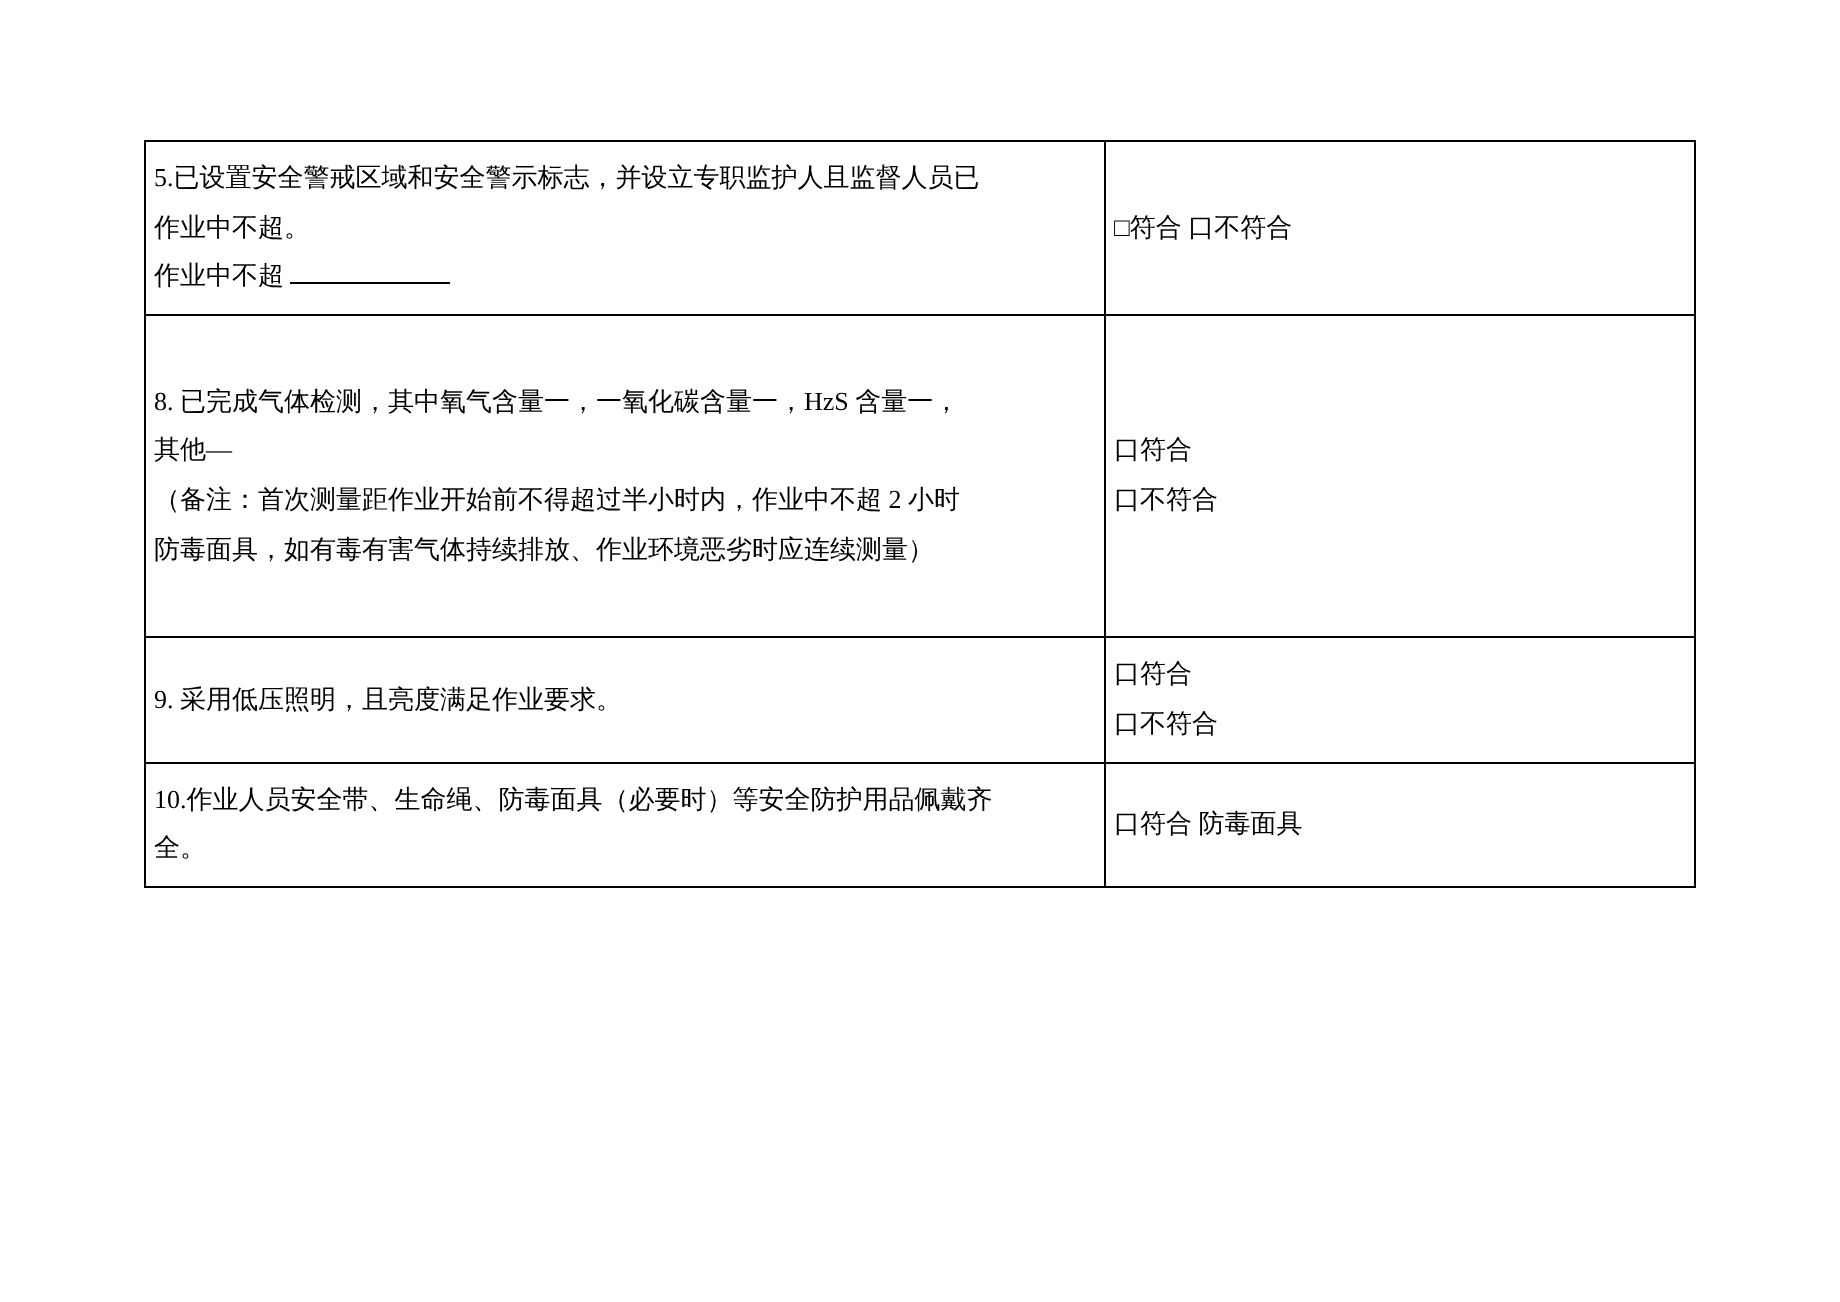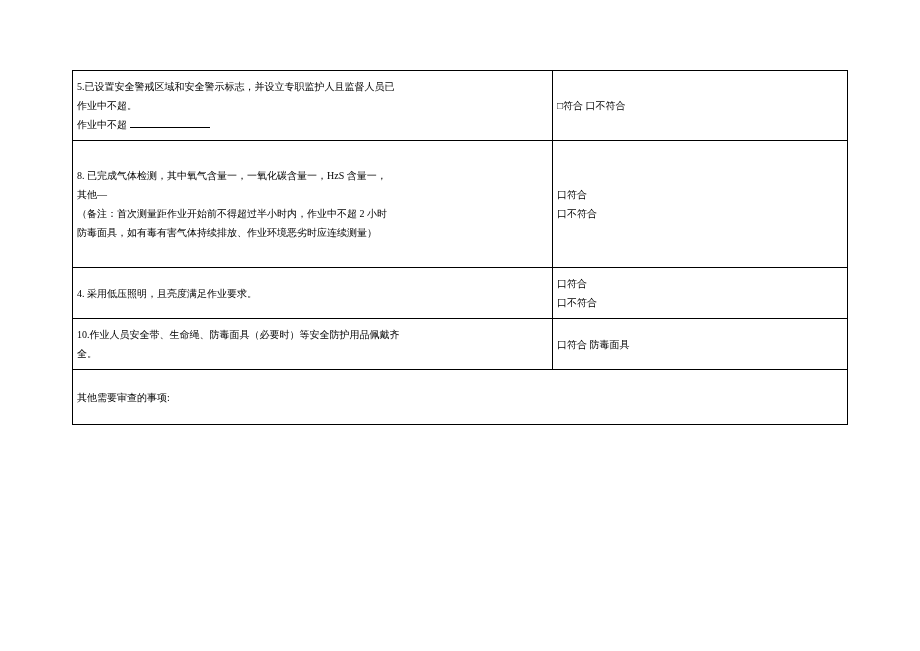--- a/index.html
+++ b/index.html
@@ -19,21 +19,21 @@
     .form-table {
       border-collapse: collapse;
       width: 100%;
       table-layout: fixed;
     }
     .form-table td {
       border: 1px solid #000;
       padding: 6px 4px;
       vertical-align: middle;
       line-height: 1.9;
-      font-size: 10px;
+      font-size: 13px;
     }
     .desc {
       width: 480px;
     }
     .status {
       width: auto;
       margin-top: 45px;
     }
     .underline {
       display: inline-block;
@@ -77,36 +77,31 @@
       <span>防毒面具，如有毒有害气体持续排放、作业环境恶劣时应连续测量）</span><br>
       &nbsp;
     </td>
     <td class="status">
       <span>口符合</span><br>
       <span>口不符合</span>
     </td>
   </tr>
 
   <tr>
-    <td class="desc">4. 采用低压照明，且亮度满足作业要求。</td>
+    <td class="desc">9. 采用低压照明，且亮度满足作业要求。</td>
     <td class="status">
       <span>口符合</span><br>
       <span>口不符合</span>
     </td>
   </tr>
 
   <tr>
     <td class="desc">
       <span>10.作业人员安全带、生命绳、防毒面具（必要时）等安全防护用品佩戴齐</span><br>
       <span>全。</span>
     </td>
     <td class="status">口符合 防毒面具</td>
   </tr>
 
-  <tr>
-    <td colspan="2" class="other-items">
-      <span>其他需要审查的事项:</span>
-    </td>
-  </tr>
 </tbody>
   </table>
 
 <div class="sig-spacer"></div>
 
 </body></html>

